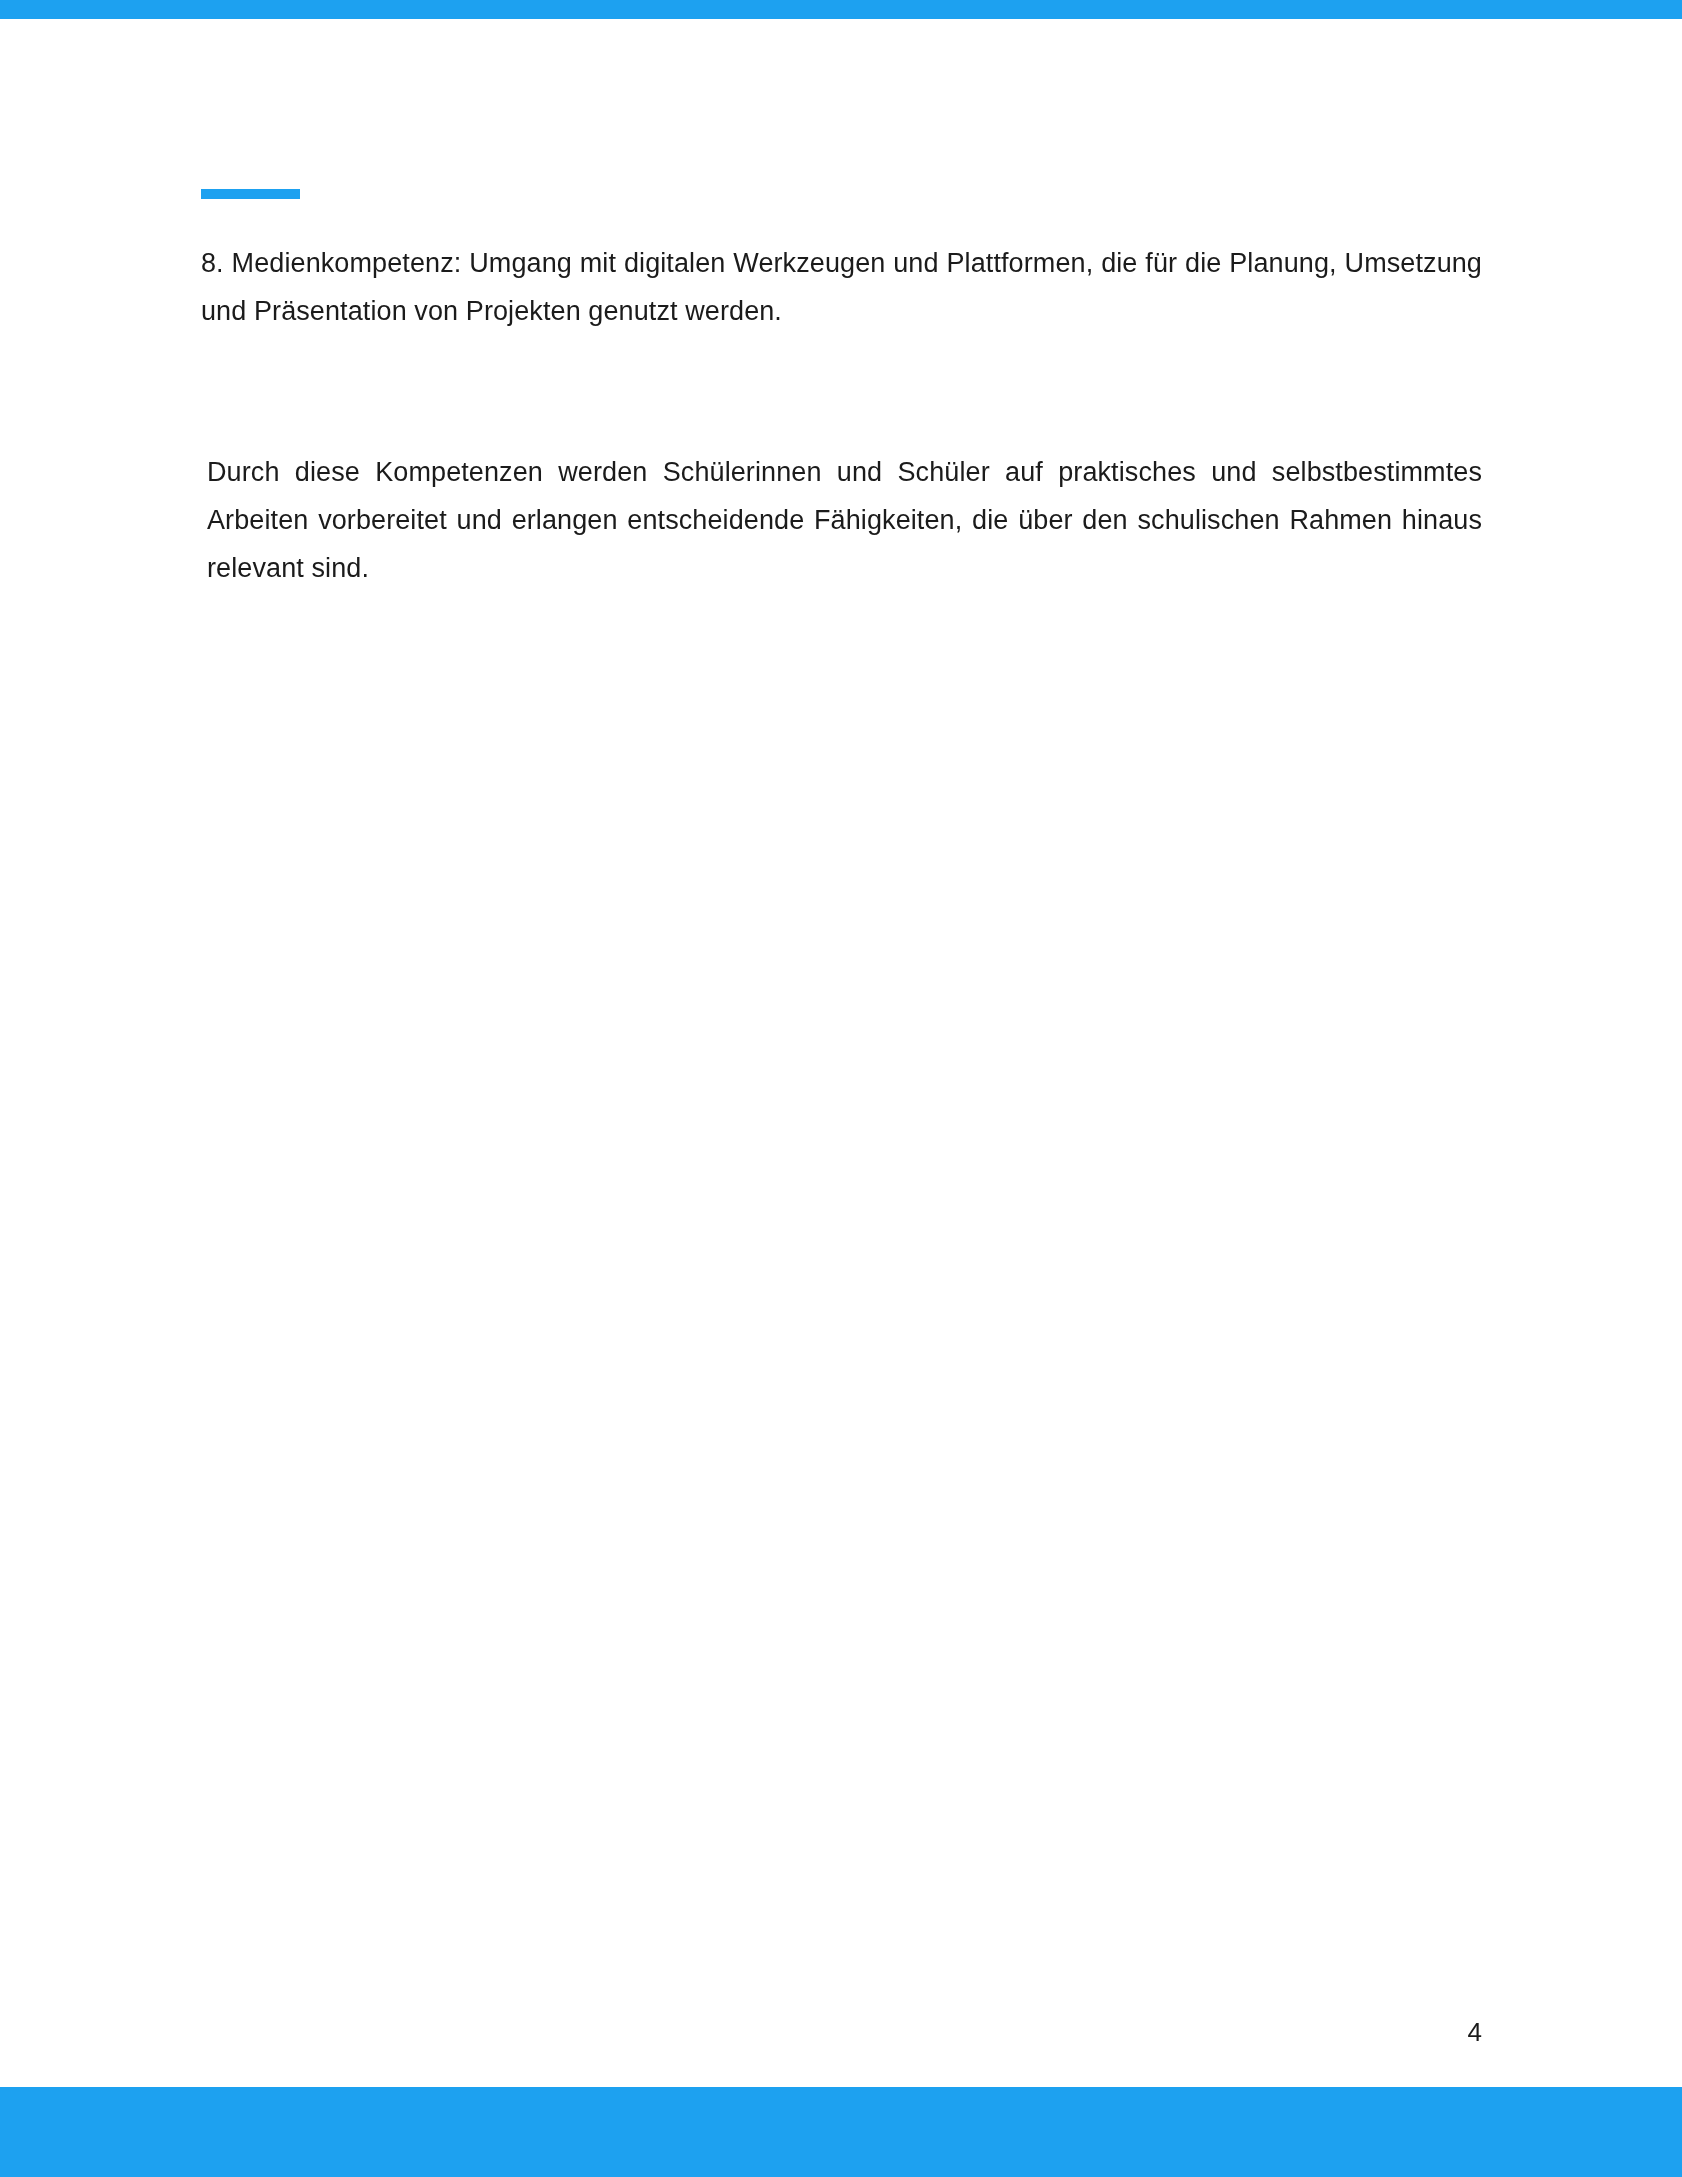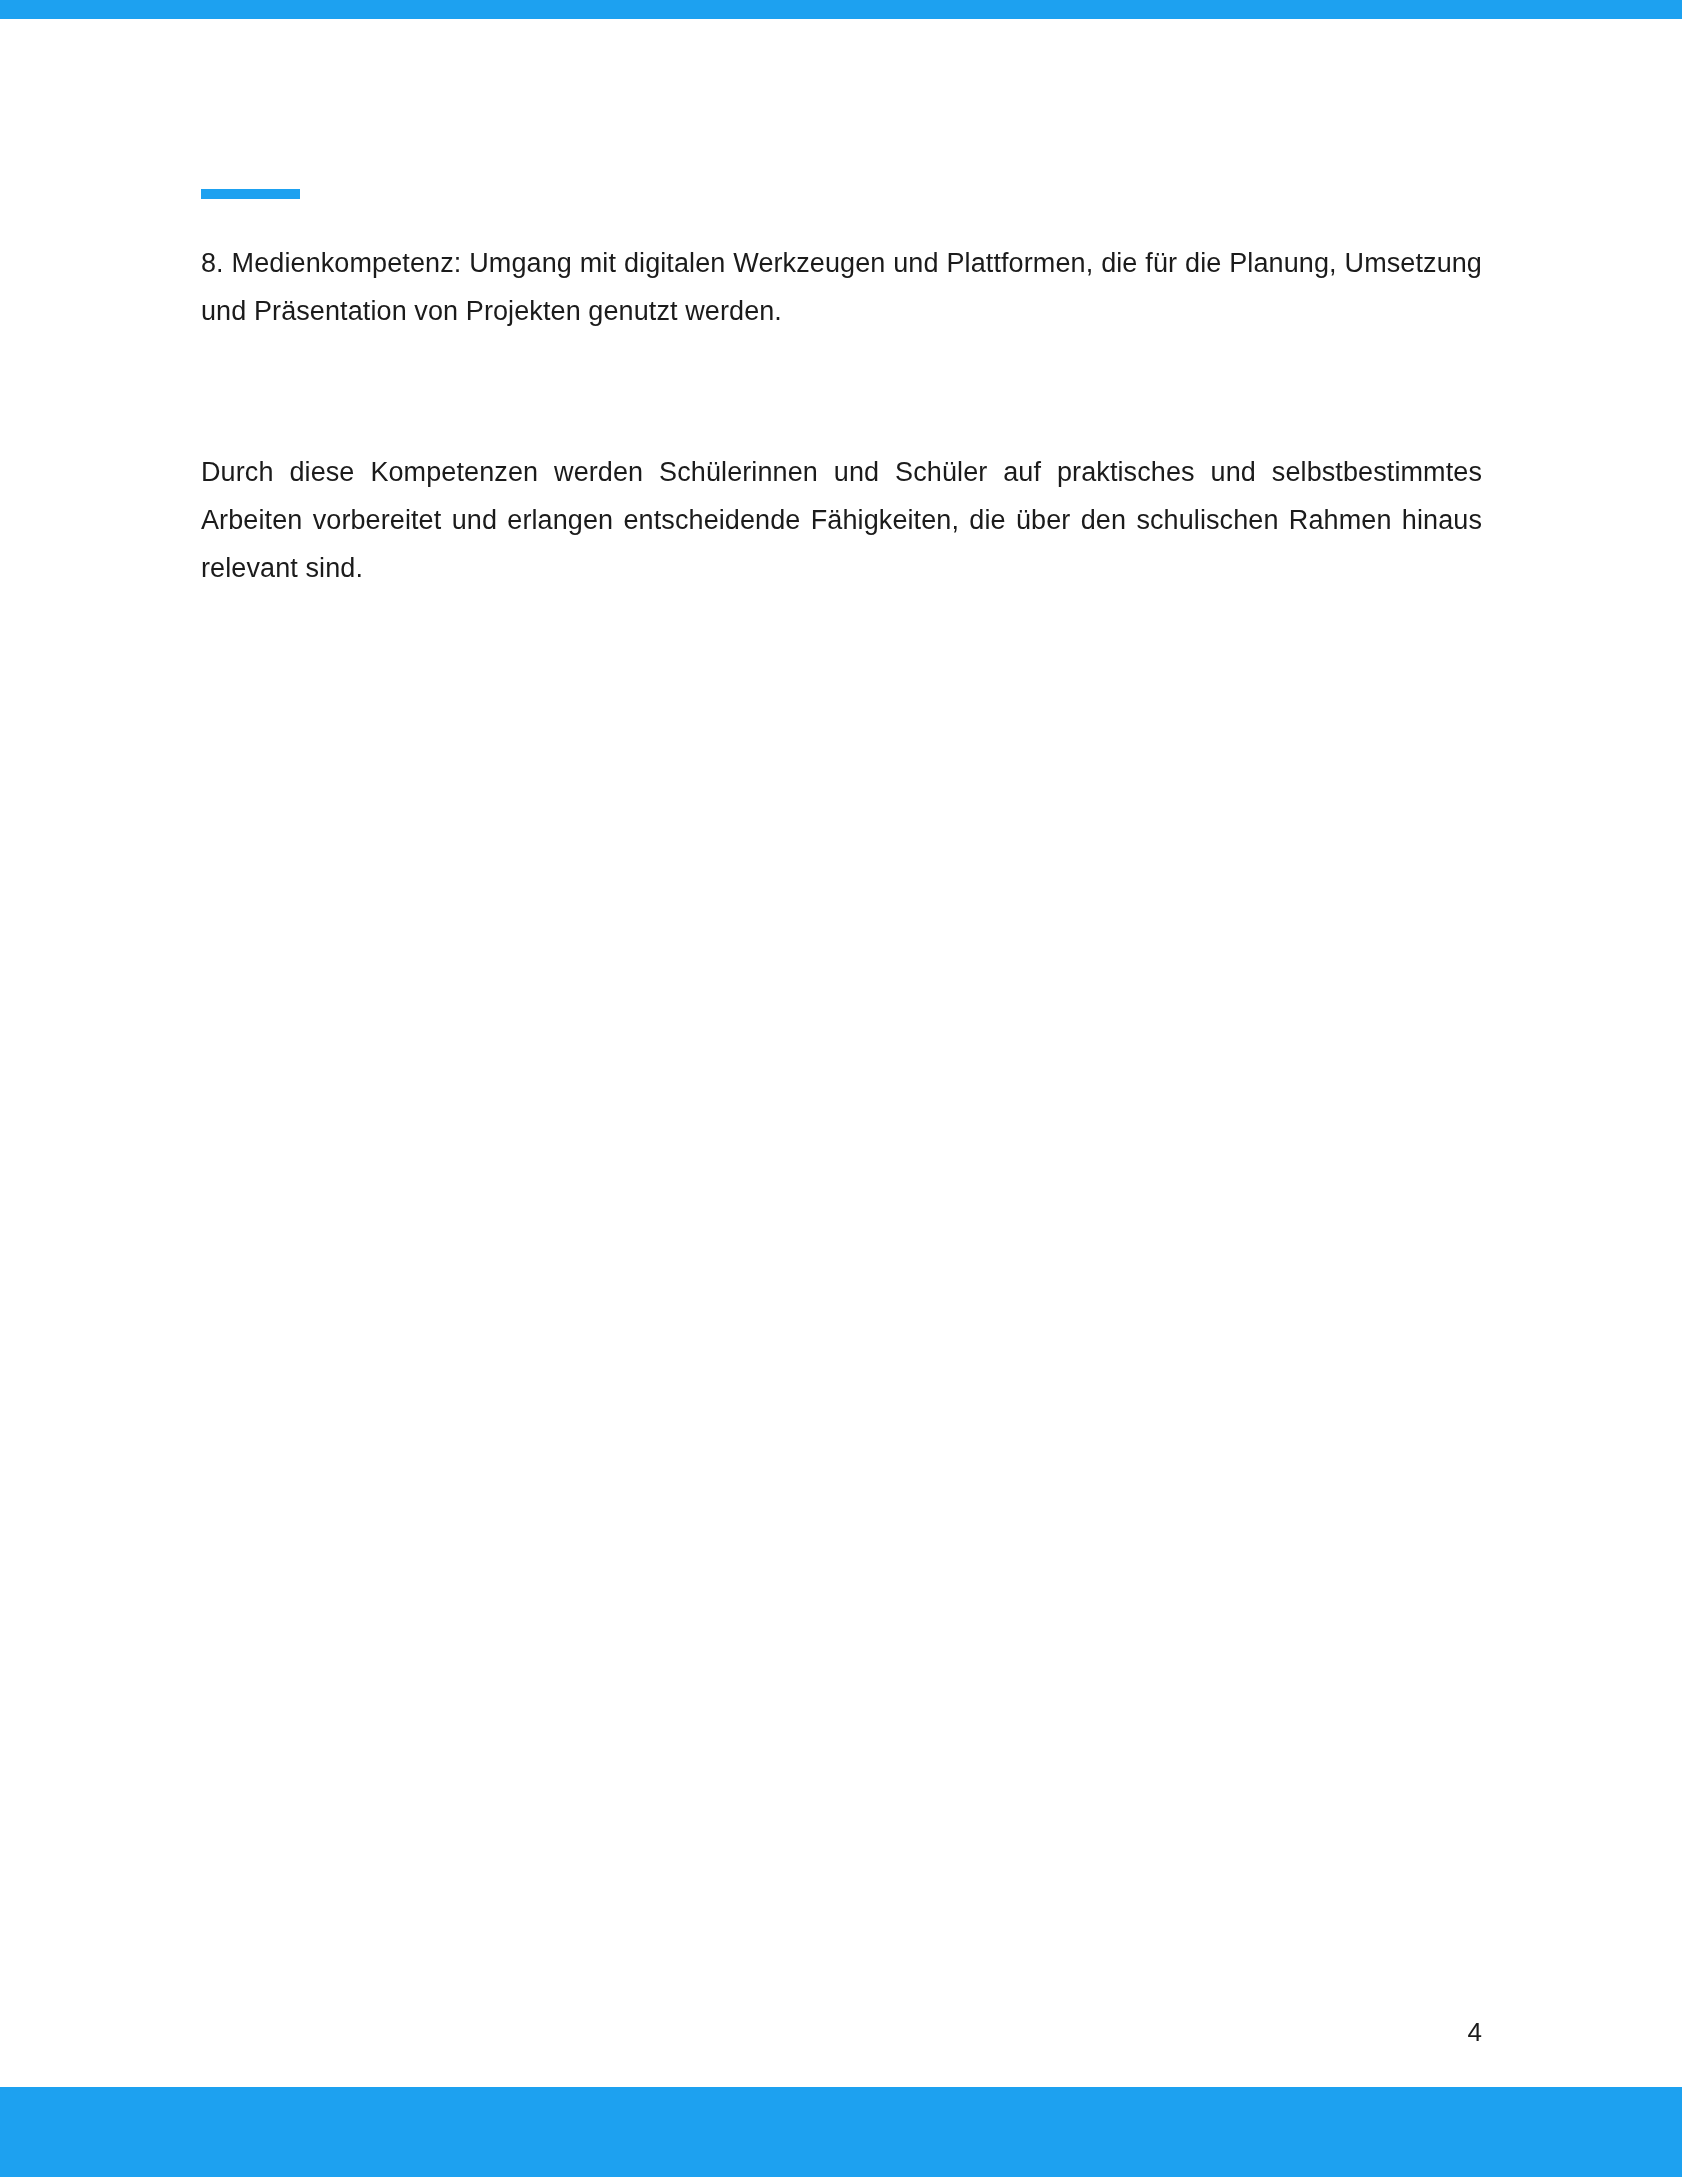--- a/index.html
+++ b/index.html
@@ -65,20 +65,21 @@
     line-height: 48px;
     color: #1b1b1b;
     text-align: justify;
     text-justify: inter-word;
     letter-spacing: 0.1px;
     font-weight: 400;
   }
 
   .paragraph + .paragraph {
     margin-top: 113px;
+    margin-left: 6px;
   }
 
   
   .page-number {
     position: absolute;
     left: 201px;
     top: 2015px;
     width: 1281px;
     text-align: right;
     font-size: 26px;

